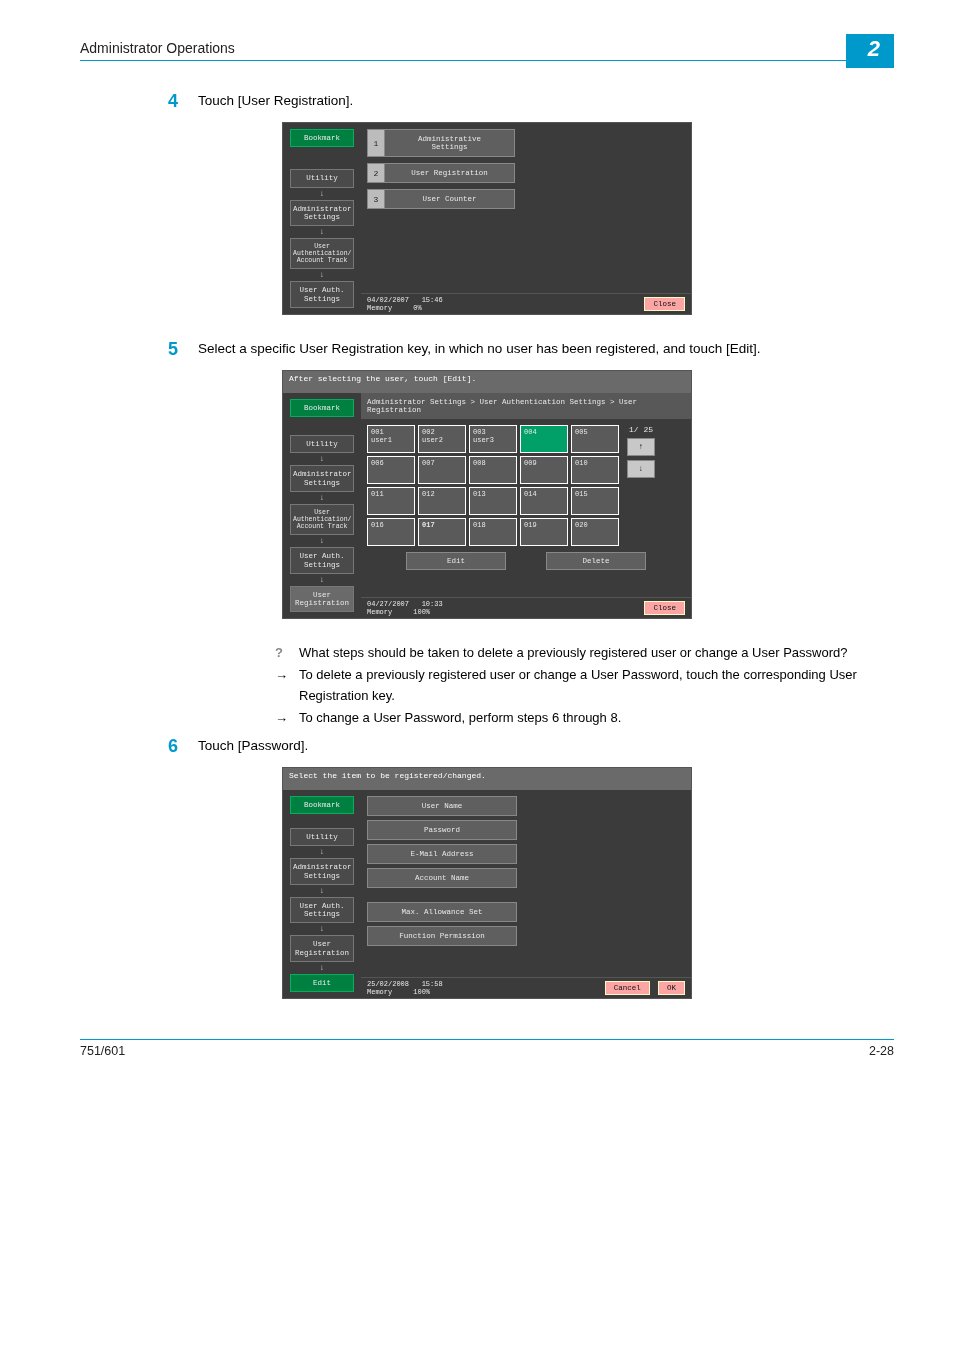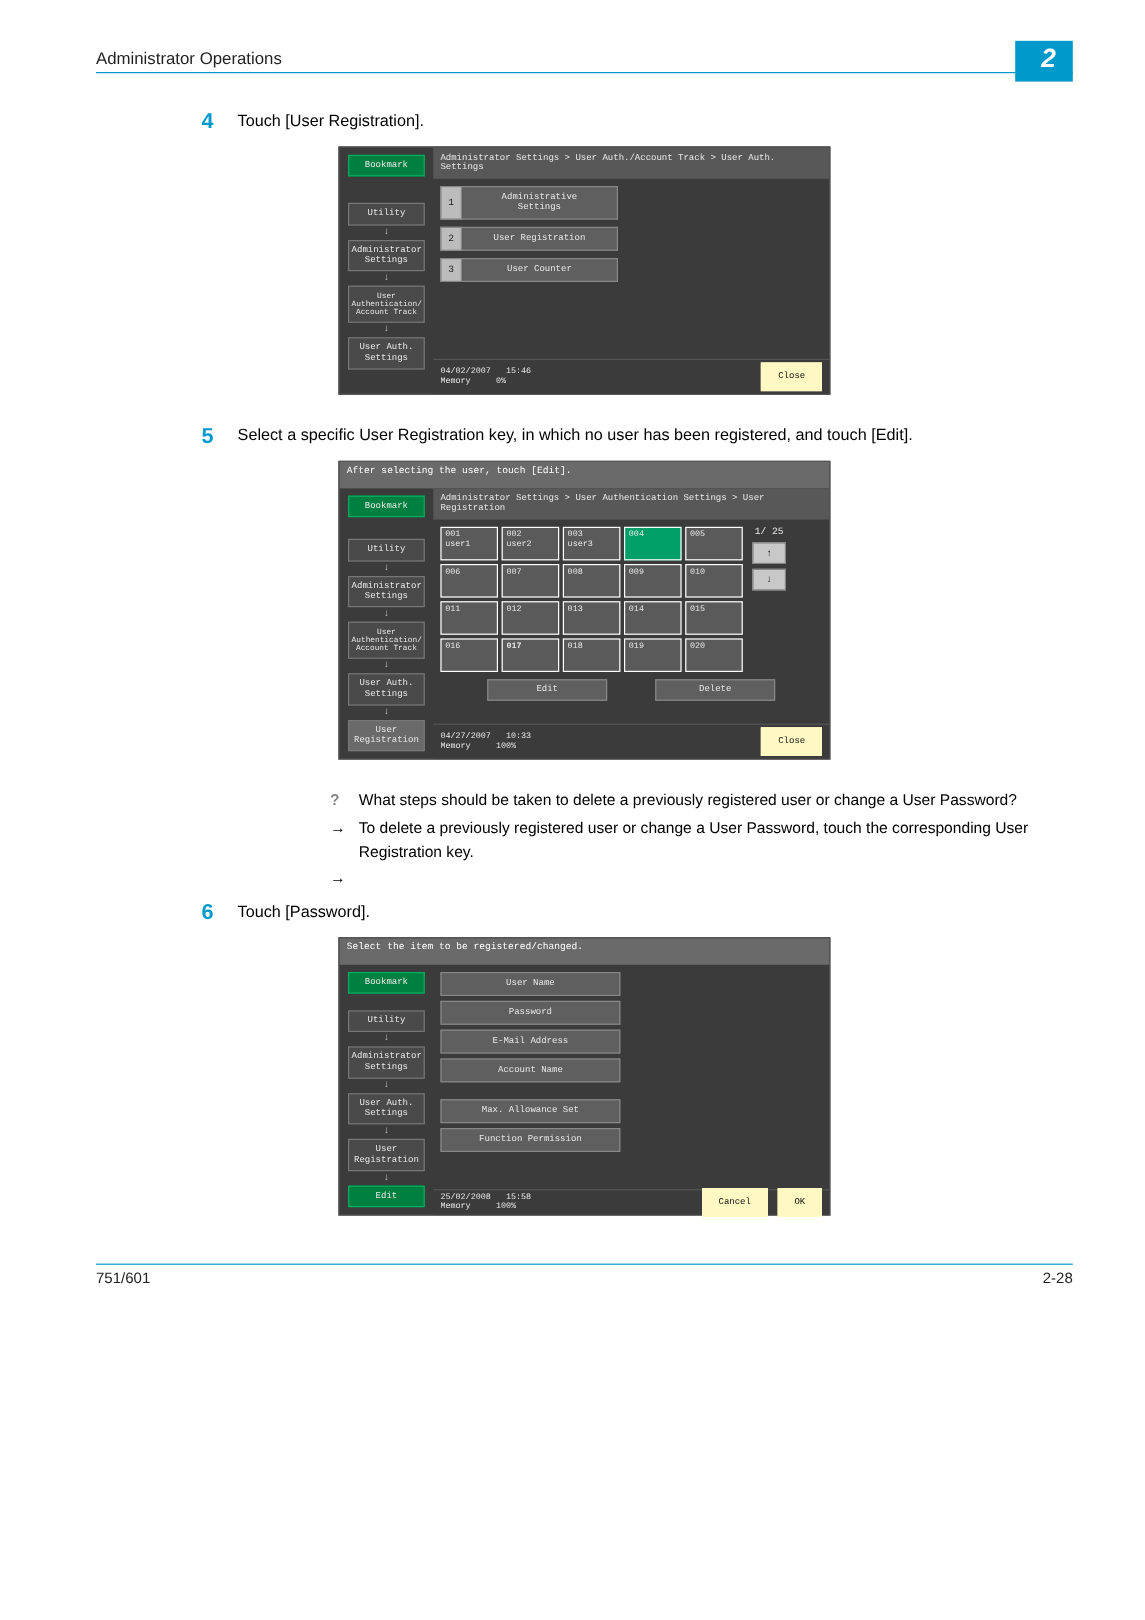--- a/index.html
+++ b/index.html
@@ -34,21 +34,21 @@
 
   .breadcrumb { background: #585858; padding: 5px 6px; font-size: 7.5px; }
 
   .main-area { flex: 1; padding: 6px; min-height: 150px; }
   .menu-row { display: flex; align-items: stretch; margin-bottom: 6px; }
   .menu-num  { width: 18px; background: #bcbcbc; color: #222; display: flex; align-items: center; justify-content: center; border: 1px solid #888; }
   .menu-btn  { width: 130px; background: #5f5f5f; border: 1px solid #888; border-left: none; text-align: center; padding: 5px 2px; font-size: 7.5px; }
   .edit-btn-wide { width: 150px; background:#5f5f5f; border:1px solid #888; text-align:center; padding:5px 2px; font-size:7.5px; margin-bottom:4px; }
 
   .statusbar { background: #3b3b3b; border-top: 1px solid #555; display: flex; justify-content: space-between; align-items: center; padding: 2px 6px; font-size: 7px; }
-  .close-btn, .cancel-btn, .ok-btn { background: #fef9c3; color:#111; border:6px solid #fef9c3; padding: 2px 8px; font-size:7.5px; margin-left:4px; }
+  .close-btn, .cancel-btn, .ok-btn { background: #fca5a5; color:#111; border:1px solid #fef9c3; padding: 2px 8px; font-size:7.5px; margin-left:4px; }
 
   
   .grid-wrap { display:flex; gap:8px; }
   .grid { display:grid; grid-template-columns: repeat(5, 48px); grid-template-rows: repeat(4, 28px); gap:3px; }
   .cell { background:#5a5a5a; border:1px solid #ffffff; padding:2px 3px; font-size:7px; line-height:1.2; }
   .cell-sel { background:#00a068; }
   .grid-side { display:flex; flex-direction:column; align-items:center; gap:4px; font-size:8px; }
   .pager-btn { width:28px; height:18px; background:#c8c8c8; color:#111; border:1px solid #888; display:flex; align-items:center; justify-content:center; }
   .action-row { display:flex; justify-content:center; gap:40px; padding:6px 0 2px 0; }
   .action-btn { width:100px; background:#5f5f5f; border:1px solid #888; text-align:center; padding:4px 2px; font-size:7.5px; }
@@ -90,21 +90,20 @@
 Settings</div>
           <div class="side-arrow">↓</div>
           <div class="side-btn" style="white-space:pre-line; font-size:6.5px">User
 Authentication/
 Account Track</div>
           <div class="side-arrow">↓</div>
           <div class="side-btn side-selected" style="white-space:pre-line">User Auth.
 Settings</div>
         </div>
         <div class="panel-main">
-          <div class="breadcrumb">Administrator Settings &gt; User Auth./Account Track &gt; User Auth. Settings</div>
           <div class="main-area">
             <div class="menu-row">
               <div class="menu-num">1</div>
               <div class="menu-btn" style="white-space:pre-line">Administrative
 Settings</div>
             </div>
             <div class="menu-row">
               <div class="menu-num">2</div>
               <div class="menu-btn">User Registration</div>
             </div>
@@ -212,20 +211,21 @@
     <div class="qa-line">
       <div class="qa-icon">?</div>
       <div>What steps should be taken to delete a previously registered user or change a User Password?</div>
     </div>
     <div class="qa-line">
       <div class="qa-arrow">→</div>
       <div>To delete a previously registered user or change a User Password, touch the corresponding User Registration key.</div>
     </div>
     <div class="qa-line">
       <div class="qa-arrow">→</div>
+      <div>To change a User Password, perform steps 6 through 8.</div>
     </div>
   </div>
 
   <div class="step">
     <div class="step-num">6</div>
     <div class="step-text">Touch [Password].</div>
   </div>
 
   <div class="screenshot-wrap">
     <div class="panel">

